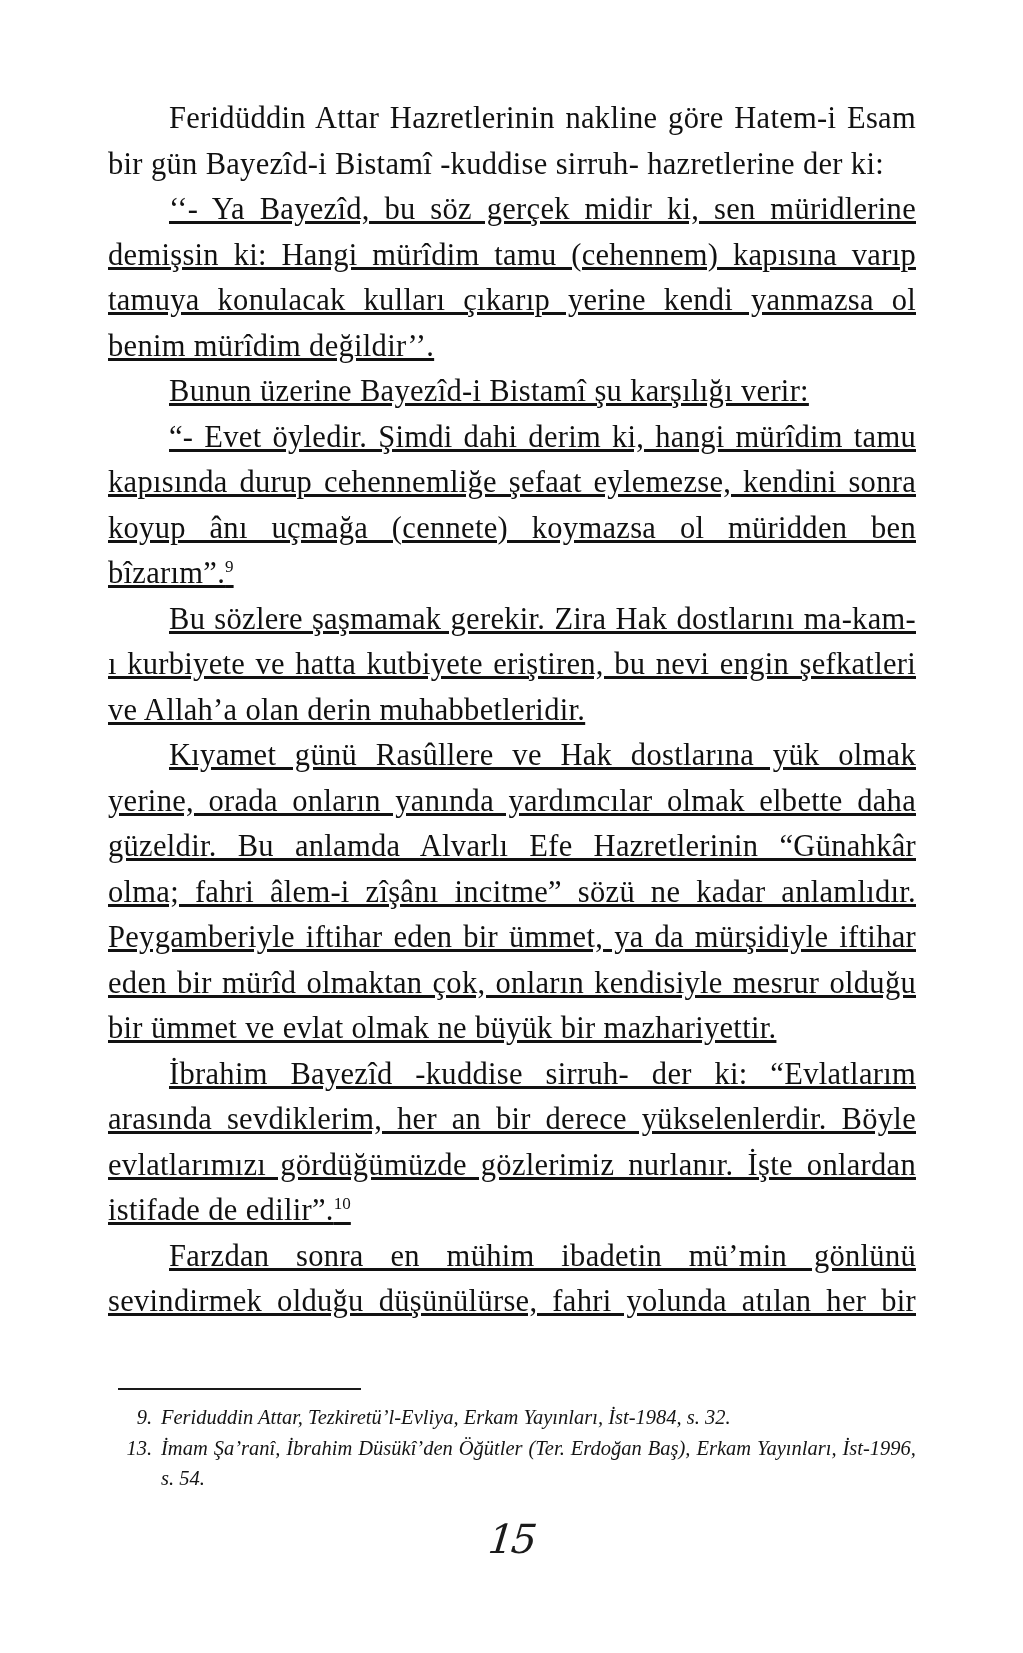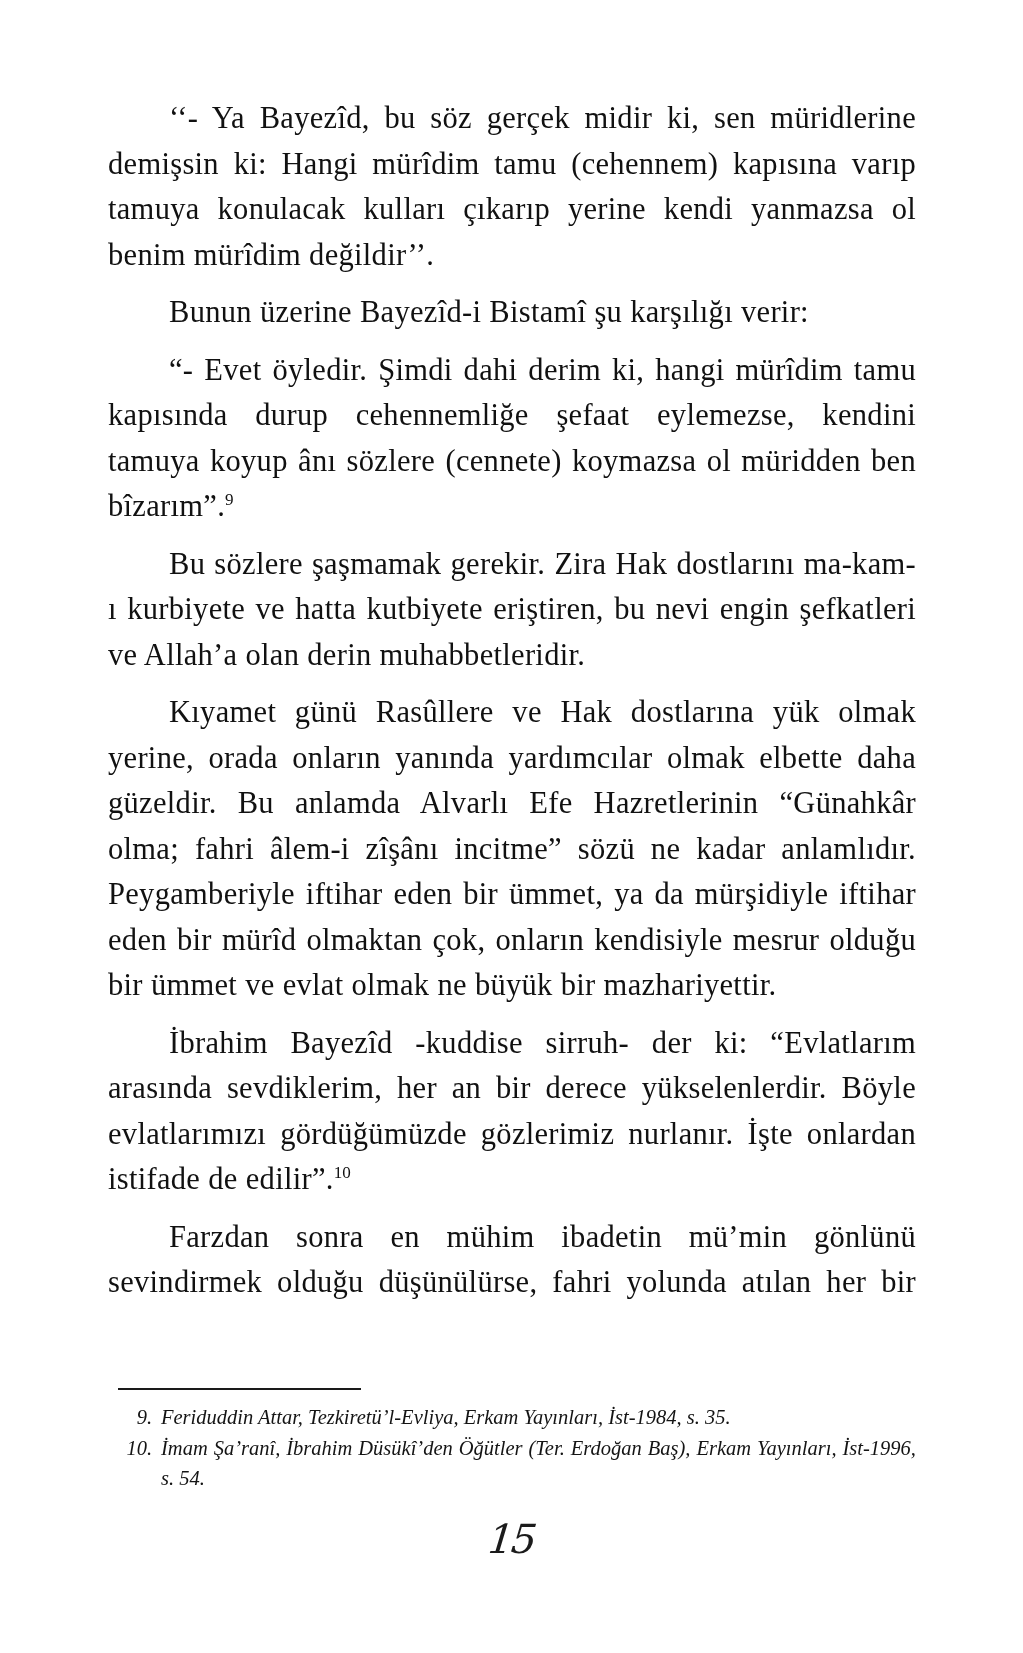--- a/index.html
+++ b/index.html
@@ -42,21 +42,22 @@
     letter-spacing: 0.01em;
     word-spacing: 0.005em;
   }
 
   
   .para.full-justify {
     text-align-last: justify;
   }
 
   .para + .para {
-    margin-top: 12px;
+    margin-top: 0px;
+    text-decoration: underline;
   }
 
   .indent {
     text-indent: 2.0em;
   }
 
   sup.fn {
     font-size: 0.56em;
     vertical-align: super;
     line-height: 0;
@@ -115,48 +116,49 @@
     transform: skewX(-6deg);
   }
 </style>
 </head>
 <body>
 
 <div class="page">
 
   <div class="text-block">
 
+    <p class="para indent"><span>Feridüddin Attar Hazretlerinin nakline göre Hatem-i Esam bir gün Bayezîd-i Bistamî -kuddise sirruh- hazretlerine der ki:</span></p>
 
     <p class="para indent"><span>‘‘- Ya Bayezîd, bu söz gerçek midir ki, sen müridlerine demişsin ki: Hangi mürîdim tamu (cehennem) kapısına varıp tamuya konulacak kulları çıkarıp yerine kendi yanmazsa ol benim mürîdim değildir’’.</span></p>
 
     <p class="para indent"><span>Bunun üzerine Bayezîd-i Bistamî şu karşılığı verir:</span></p>
 
-    <p class="para indent"><span>“- Evet öyledir. Şimdi dahi derim ki, hangi mürîdim tamu kapısında durup cehennemliğe şefaat eylemezse, kendini tamuya koyup ânı sözlere (cennete) koymazsa ol müridden ben bîzarım”.</span><sup class="fn">9</sup></p>
+    <p class="para indent"><span>“- Evet öyledir. Şimdi dahi derim ki, hangi mürîdim tamu kapısında durup cehennemliğe şefaat eylemezse, kendini sonra koyup ânı uçmağa (cennete) koymazsa ol müridden ben bîzarım”.</span><sup class="fn">9</sup></p>
 
     <p class="para indent"><span>Bu sözlere şaşmamak gerekir. Zira Hak dostlarını ma-kam-ı kurbiyete ve hatta kutbiyete eriştiren, bu nevi engin şefkatleri ve Allah’a olan derin muhabbetleridir.</span></p>
 
     <p class="para indent"><span>Kıyamet günü Rasûllere ve Hak dostlarına yük olmak yerine, orada onların yanında yardımcılar olmak elbette daha güzeldir. Bu anlamda Alvarlı Efe Hazretlerinin “Günahkâr olma; fahri âlem-i zîşânı incitme” sözü ne kadar anlamlıdır. Peygamberiyle iftihar eden bir ümmet, ya da mürşidiyle iftihar eden bir mürîd olmaktan çok, onların kendisiyle mesrur olduğu bir ümmet ve evlat olmak ne büyük bir mazhariyettir.</span></p>
 
     <p class="para indent"><span>İbrahim Bayezîd -kuddise sirruh- der ki: “Evlatlarım arasında sevdiklerim, her an bir derece yükselenlerdir. Böyle evlatlarımızı gördüğümüzde gözlerimiz nurlanır. İşte onlardan istifade de edilir”.</span><sup class="fn">10</sup></p>
 
     <p class="para indent full-justify"><span>Farzdan sonra en mühim ibadetin mü’min gönlünü sevindirmek olduğu düşünülürse, fahri yolunda atılan her bir</span></p>
 
   </div>
 
   <div class="footnote-area">
 
     <div class="footnote-rule"></div>
 
     <div class="footnote">
       <span class="fn-num">9.</span>
-      <span class="fn-text">Feriduddin Attar, Tezkiretü’l-Evliya, Erkam Yayınları, İst-1984, s. 35.</span>
+      <span class="fn-text">Feriduddin Attar, Tezkiretü’l-Evliya, Erkam Yayınları, İst-1984, s. 32.</span>
     </div>
 
     <div class="footnote">
-      <span class="fn-num">10.</span>
+      <span class="fn-num">13.</span>
       <span class="fn-text">İmam Şa’ranî, İbrahim Düsükî’den Öğütler (Ter. Erdoğan Baş), Erkam Yayınları, İst-1996, s. 54.</span>
     </div>
 
   </div>
 
   <div class="page-number">15</div>
 
 </div>
 
 </body></html>

